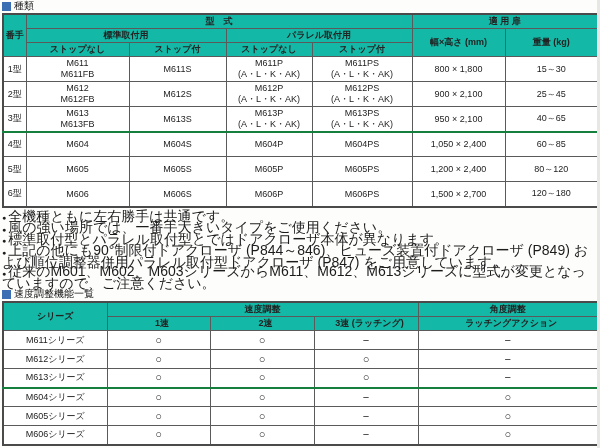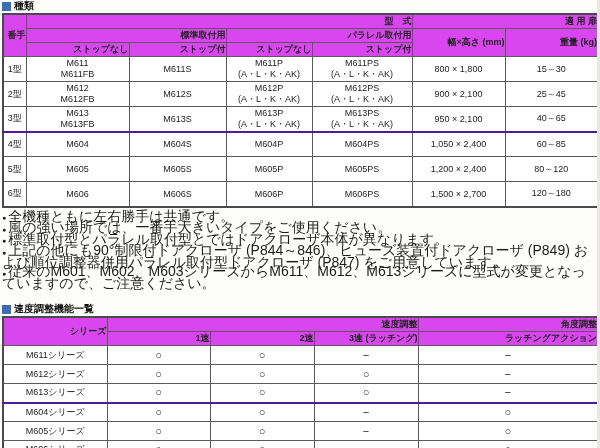--- a/index.html
+++ b/index.html
@@ -8,50 +8,50 @@
     width:597px; height:448px;
     background:#fdfdfc;
     font-family:"Liberation Sans","DejaVu Sans",sans-serif;
     color:#1c1c1c;
     box-sizing:border-box;
     padding:0 0 0 2px;
     overflow:hidden;
   }
   .section-title {
     display:flex; align-items:center; gap:3px;
-    font-size:10px; font-weight:bold; color:#111;
+    font-size:10px; font-weight:normal; color:#111;
     height:12px; line-height:12px;
   }
   .section-title .sq {
     width:9px; height:9px; background:#3c6eb4; display:inline-block; flex:0 0 auto;
   }
   table {
     border-collapse:collapse; table-layout:fixed;
     width:595px; border:2px solid #4a4a4a;
     margin-top:1px;
   }
   th, td {
     border:1px solid #5a5a5a;
     text-align:center; vertical-align:middle;
     padding:0; overflow:hidden;
   }
-  th { background:#d946ef; font-size:9px; font-weight:bold; color:#222;text-align:right; }
+  th { background:#14b8a6; font-size:9px; font-weight:bold; color:#222; }
   td { background:#ffffff; font-size:9px; }
   .kinds thead tr.h1 th { height:11px; }
   .kinds thead tr.h2 th { height:12px; }
   .kinds thead tr.h3 th { height:13px; }
   .kinds tbody tr { height:25px; }
   .kinds td.ml { white-space:pre-line; line-height:11px; }
-  tr.group-sep th, tr.group-sep td { border-top:2px solid #4c1d95; }
+  tr.group-sep th, tr.group-sep td { border-top:2px solid #15803d; }
   .notes {
     list-style:none; margin:4px 0 0 0; padding:0;
     font-size:14px; line-height:9.5px; color:#1c1c1c;
   }
   .notes li::before { content:"●"; font-size:7px; margin-right:2px; position:relative; top:-0.5px; }
-  .title2 { margin-top:15px; }
+  .title2 { }
   .speed thead tr.h1 th { height:11px; }
   .speed thead tr.h2 th { height:13px;padding-left:7px; }
   .speed tbody tr { height:19px; }
   .speed td.mark { font-size:11px; line-height:11px; }
 </style>
 </head>
 <body>
 
 <div class="page">
 

